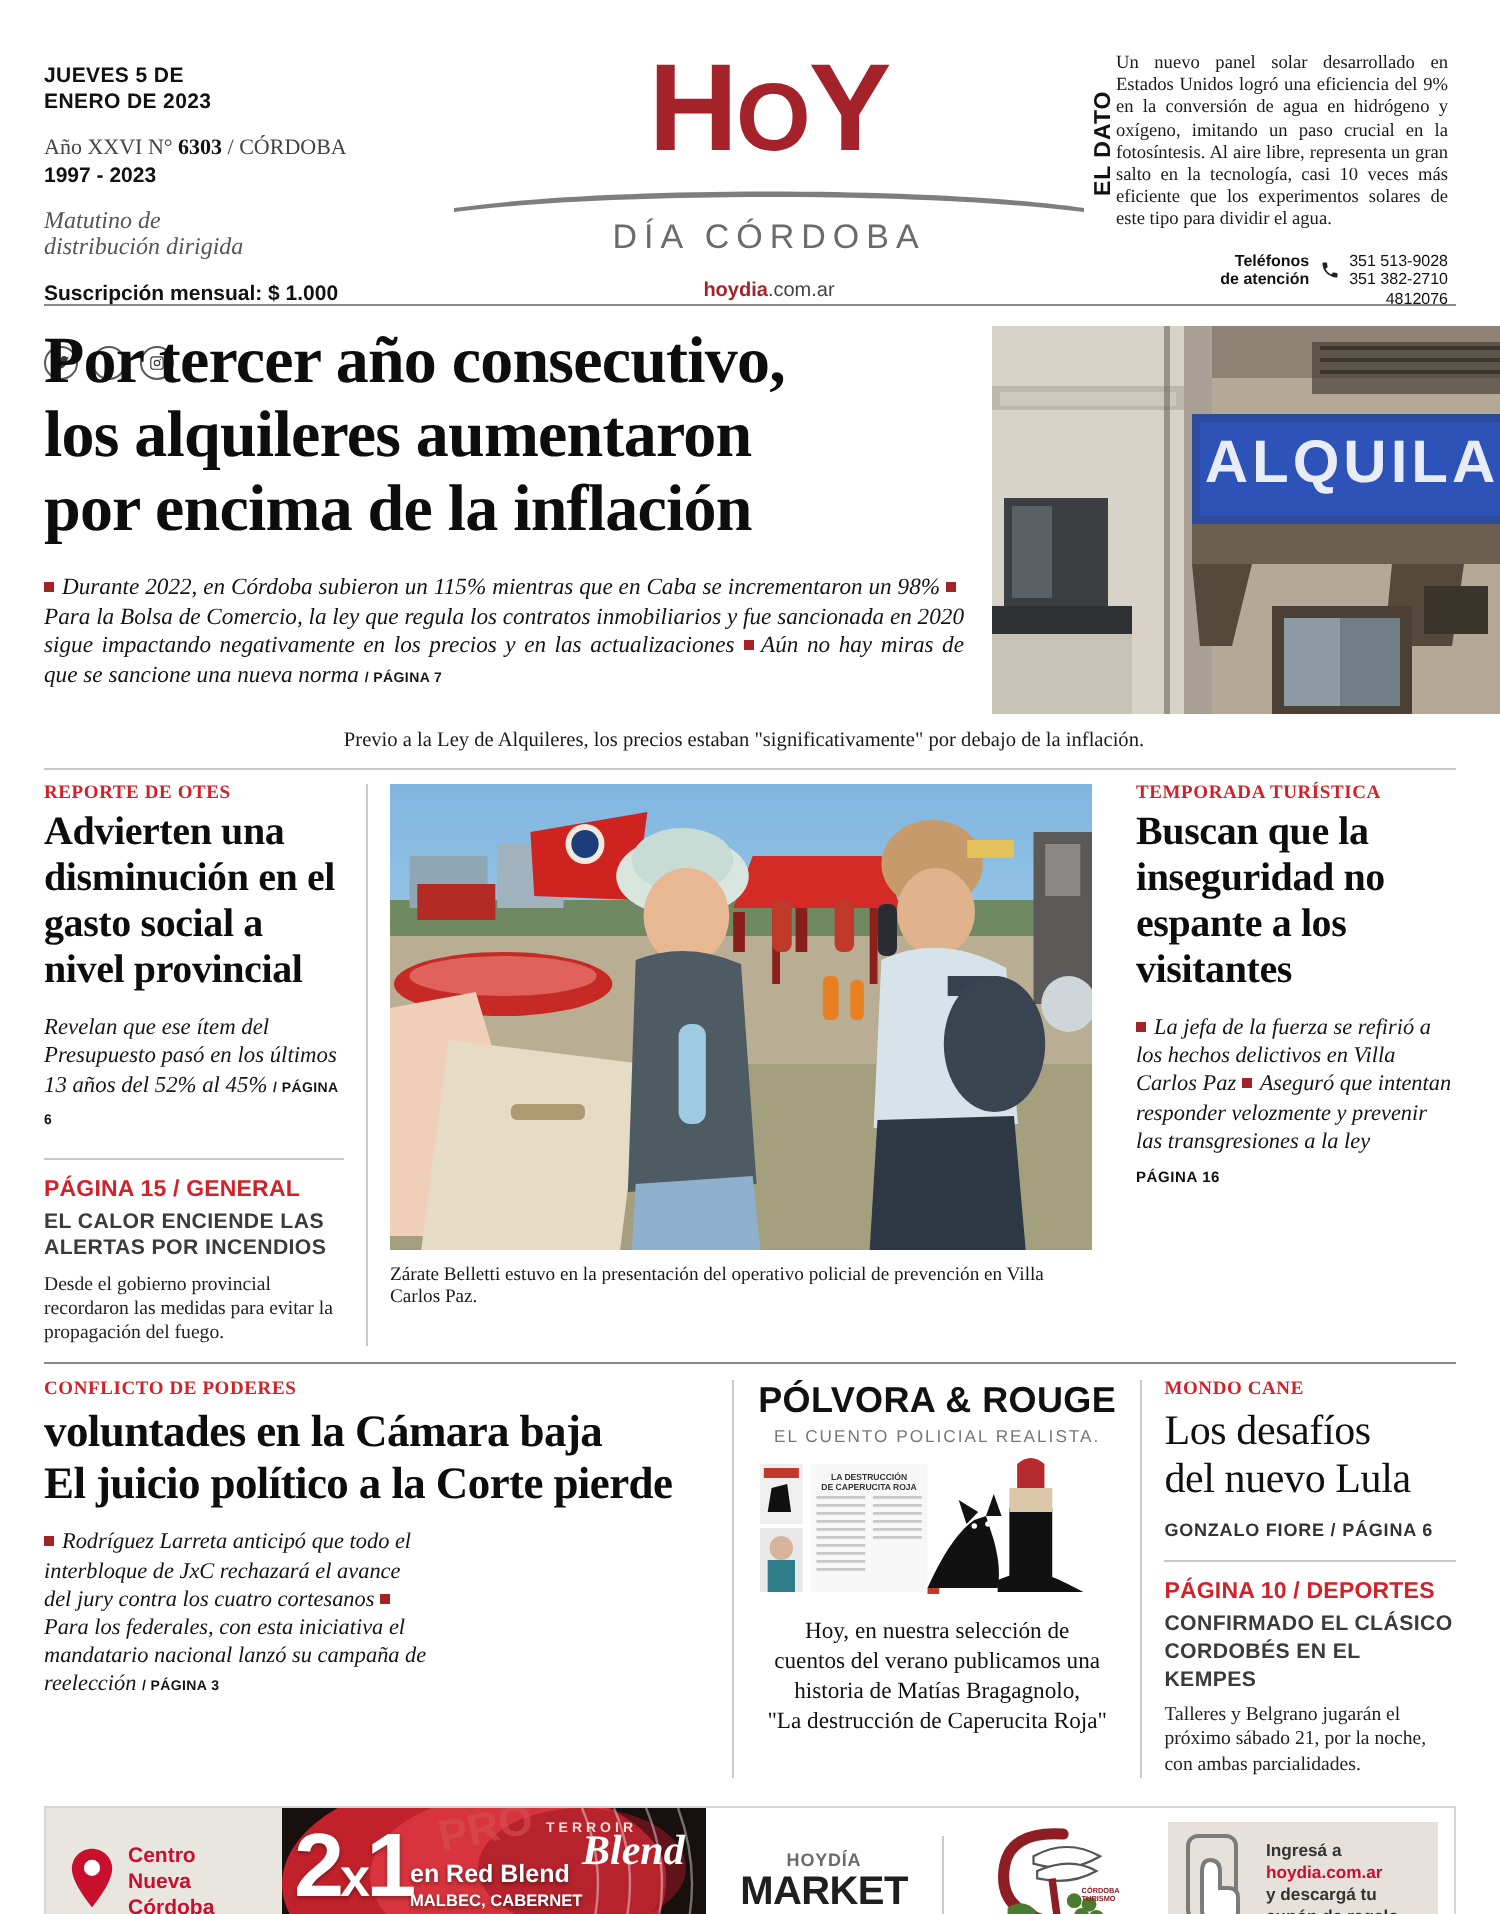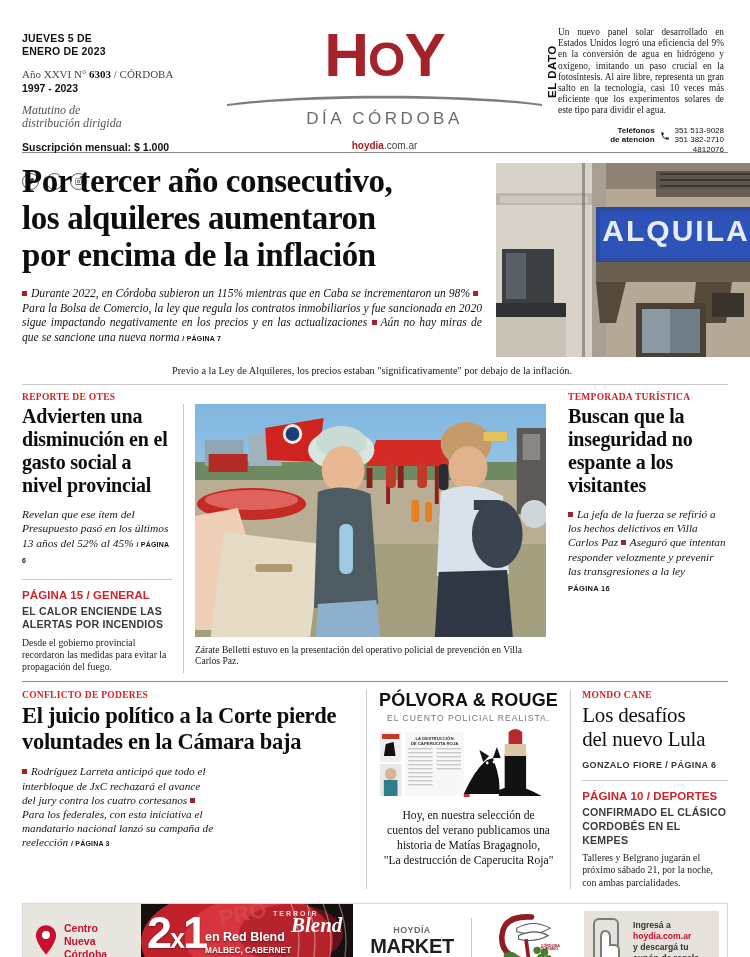--- a/index.html
+++ b/index.html
@@ -105,21 +105,21 @@
   .lead-photo { width: 268px; height: 194px; position: relative; overflow:hidden; background:#b9ae9d; }
   .lead-caption {
     padding: 8px 22px 8px 16px;
     font-family:"Liberation Serif", serif; font-size: 10.3px; color:#1a1a1a;
     text-align:center;
   }
 
   
   .band2 { display:flex; padding: 7px 22px 0 22px; gap: 11px; }
   .col-l { width: 150px; }
-  .col-c { flex: 1; margin-top: 12px; }
+  .col-c { flex: 1; }
   .col-r { width: 160px; }
   .kicker {
     font-family:"Liberation Serif", serif; font-weight:bold; font-size:9.5px;
     color:#D12229; letter-spacing:.3px; text-transform: uppercase; margin-bottom: 3px;
   }
   .h2 {
     font-family:"Liberation Serif", serif; font-weight:bold;
     font-size: 20px; line-height: 23px; letter-spacing:-.2px; color:#0d0d0d;
   }
   .sub-it {
@@ -443,22 +443,22 @@
     </div>
   </div>
 
   <div class="hr-full rule-dark" style="margin-top:8px;"></div>
 
   <div class="band3">
 
     <div class="b3-l">
       <div class="kicker">CONFLICTO DE PODERES</div>
       <div class="h3-big">
+        <div>voluntades en la Cámara baja</div>
         <div>El juicio político a la Corte pierde</div>
-        <div>voluntades en la Cámara baja</div>
       </div>
       <div class="b3-l-inner">
         <div style="width:192px;">
           <div class="b3-bul">
             <span class="bsq"></span><span>Rodríguez Larreta anticipó que todo el interbloque de JxC rechazará el avance del jury contra los cuatro cortesanos</span>
             <span class="bsq"></span><span>Para los federales, con esta iniciativa el mandatario nacional lanzó su campaña de reelección</span>
             <span class="pg-ref">/ PÁGINA 3</span>
           </div>
         </div>
       </div>

